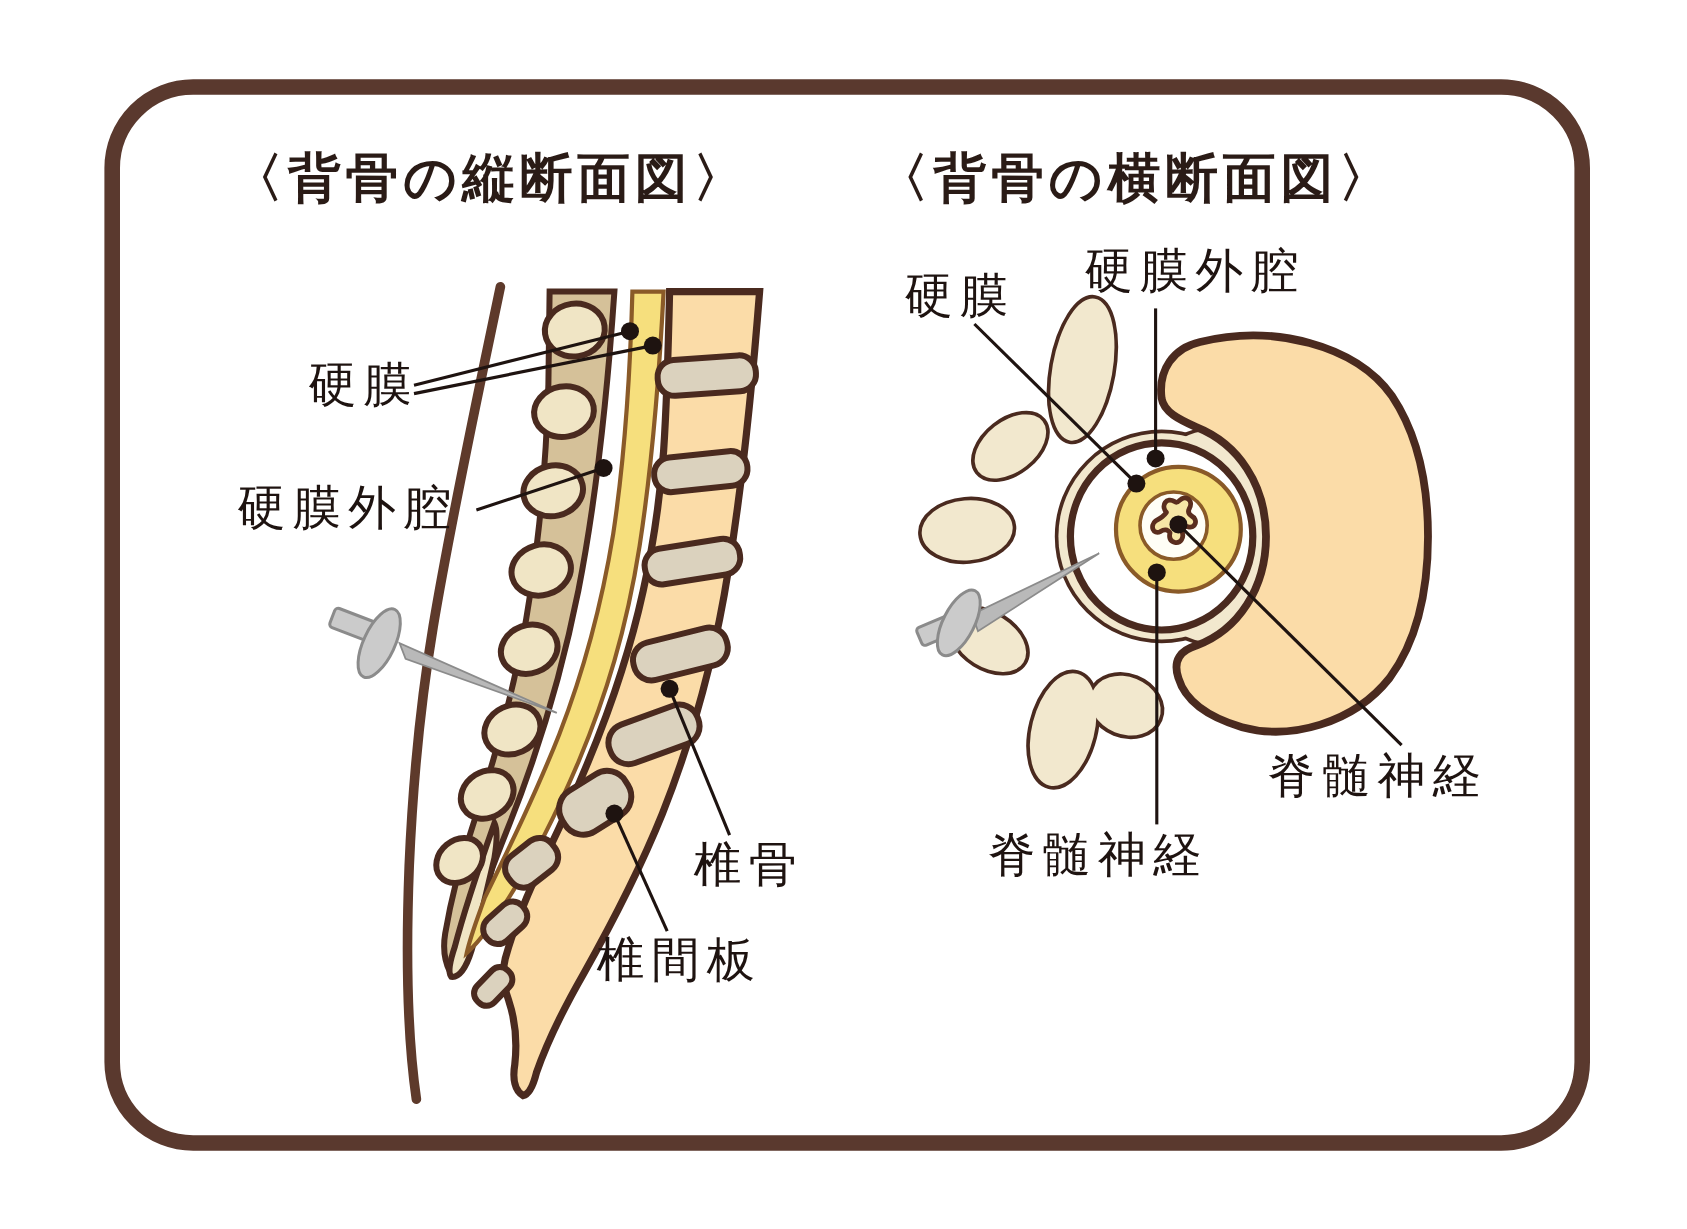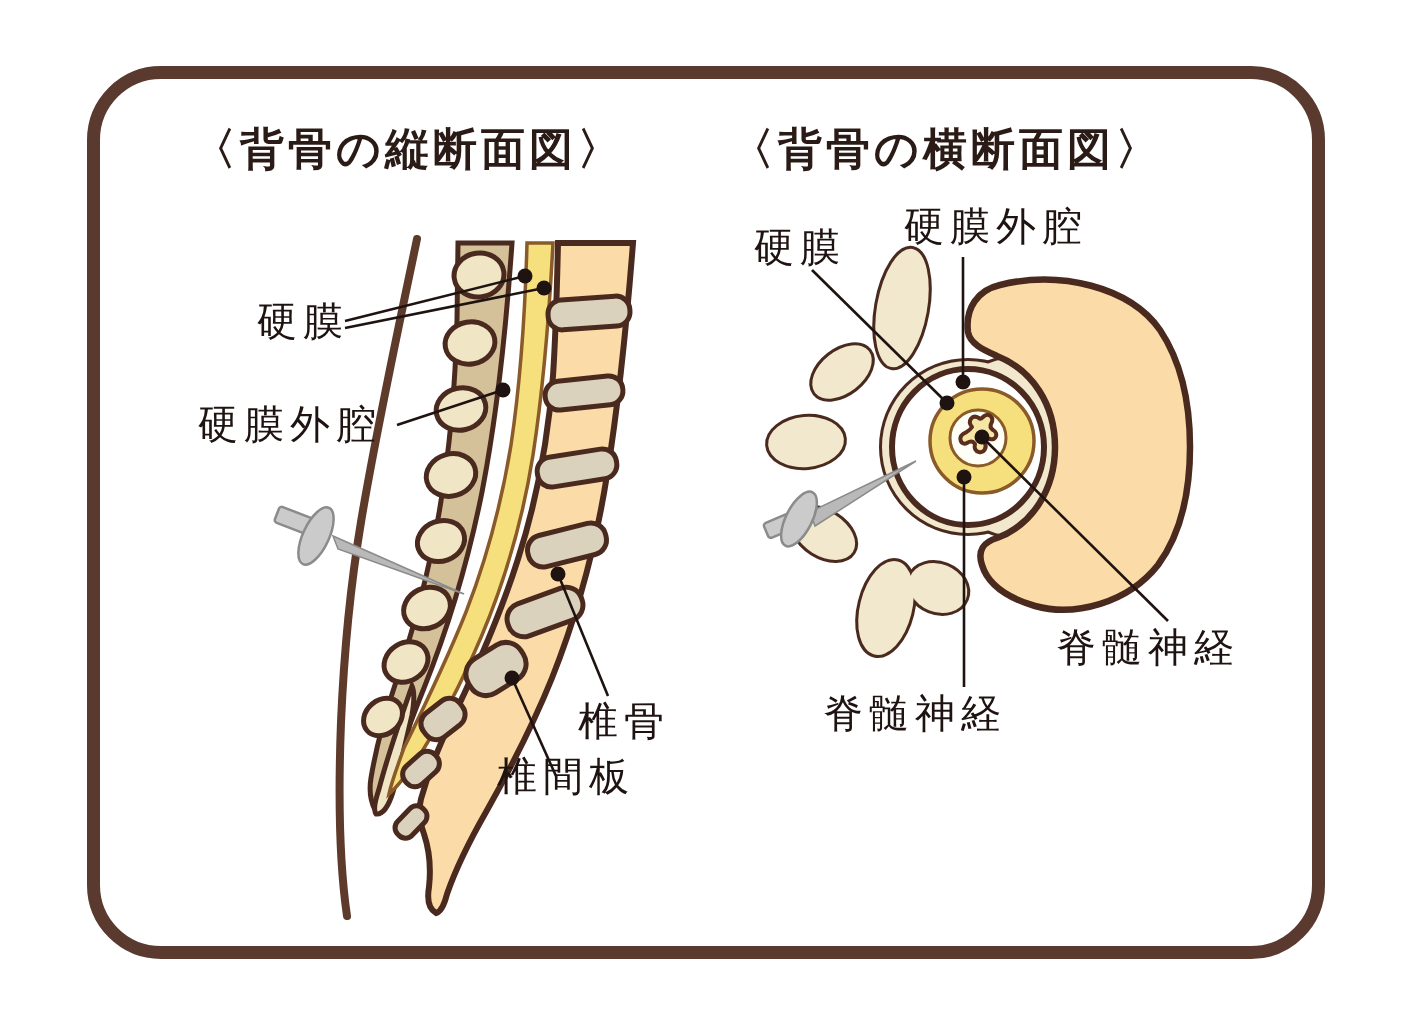--- a/index.html
+++ b/index.html
@@ -187,20 +187,20 @@
       <circle class="dot" cx="964" cy="477" r="7.5"></circle>
     </g>
   </svg>
 
   <div class="title" style="left:192px;top:127px">〈背骨の縦断面図〉</div>
   <div class="title" style="left:730px;top:127px">〈背骨の横断面図〉</div>
 
   <div class="label" style="left:257px;top:301px">硬膜</div>
   <div class="label" style="left:198px;top:404px">硬膜外腔</div>
   <div class="label" style="left:578px;top:701px">椎骨</div>
-  <div class="label" style="left:497px;top:756px">椎間板</div>
+  <div class="label" style="left:497px;top:780px">椎間板</div>
 
   <div class="label" style="left:754px;top:227px">硬膜</div>
   <div class="label" style="left:904px;top:206px">硬膜外腔</div>
   <div class="label" style="left:1056px;top:627px">脊髄神経</div>
   <div class="label" style="left:823px;top:693px">脊髄神経</div>
 
 </div>
 
 </body></html>

